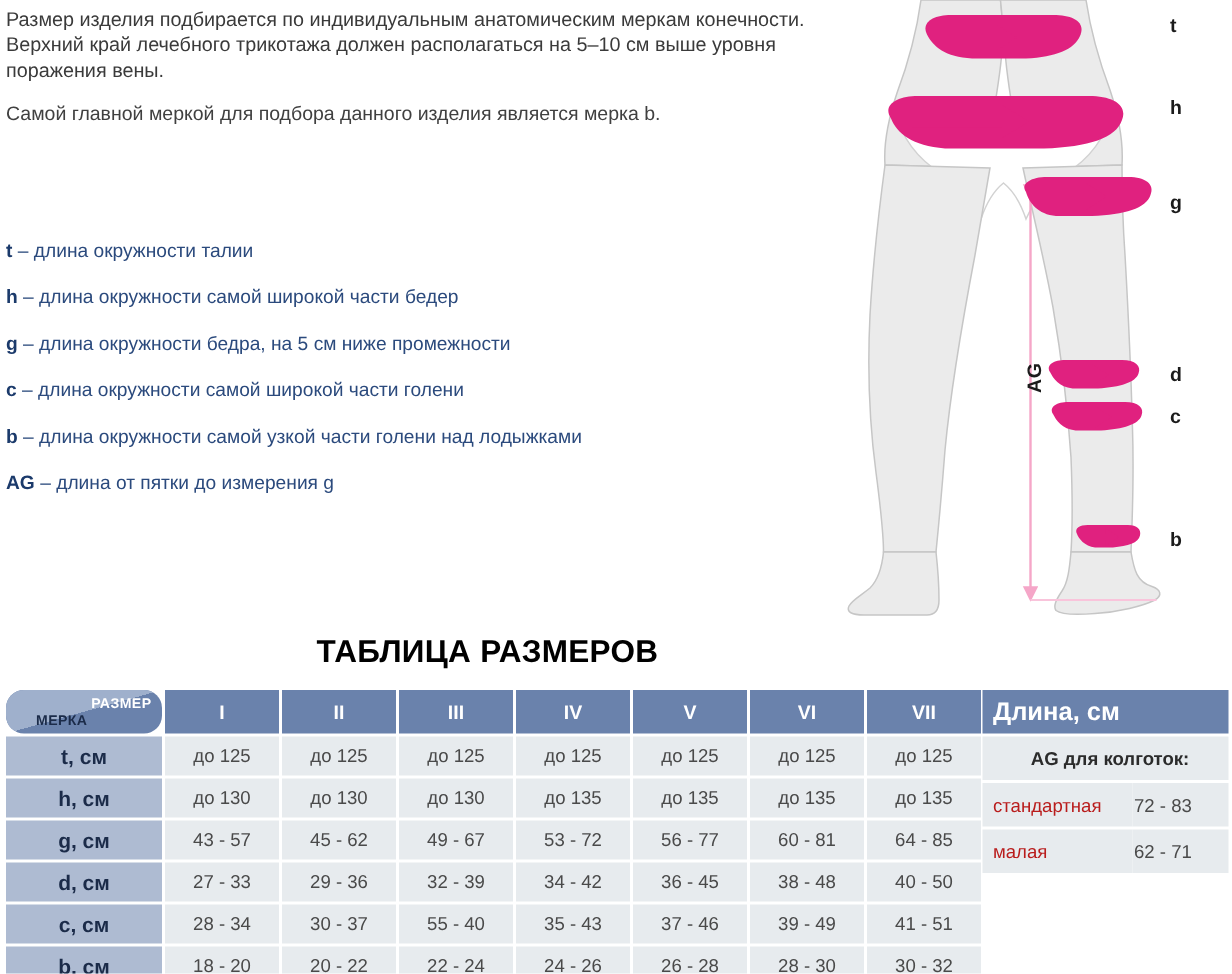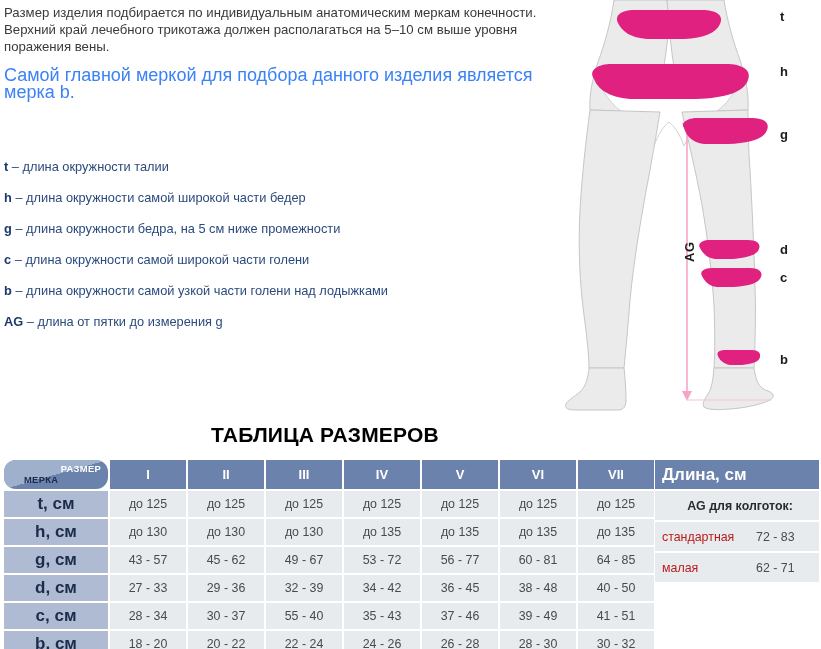--- a/index.html
+++ b/index.html
@@ -23,23 +23,23 @@
     top: 4px;
     width: 548px;
   }
   .intro-par {
     font-size: 13.2px;
     line-height: 17.2px;
     color: #3a3a3a;
     margin: 0 0 11px 0;
   }
   .highlight-par {
-    font-size: 18px;
+    font-size: 13px;
     line-height: 17.2px;
-    color: #3b82f6;
+    color: #404040;
     margin: 6px 0 0 0;
   }
 
   .legend-block {
     position: absolute;
     left: 4px;
     top: 159px;
     width: 600px;
   }
   .legend-row {
@@ -145,21 +145,21 @@
     color: #ffffff;
     font-size: 13px;
     font-weight: bold;
     text-align: center;
     vertical-align: middle;
   }
   .row-head {
     height: 26px;
     background: #aebbd2;
     color: #1b2b49;
-    font-size: 17px;
+    font-size: 14px;
     font-weight: bold;
     text-align: center;
     vertical-align: middle;
   }
   .val-cell {
     height: 26px;
     background: #e7ebee;
     color: #4a4a4a;
     font-size: 12.4px;
     text-align: center;

